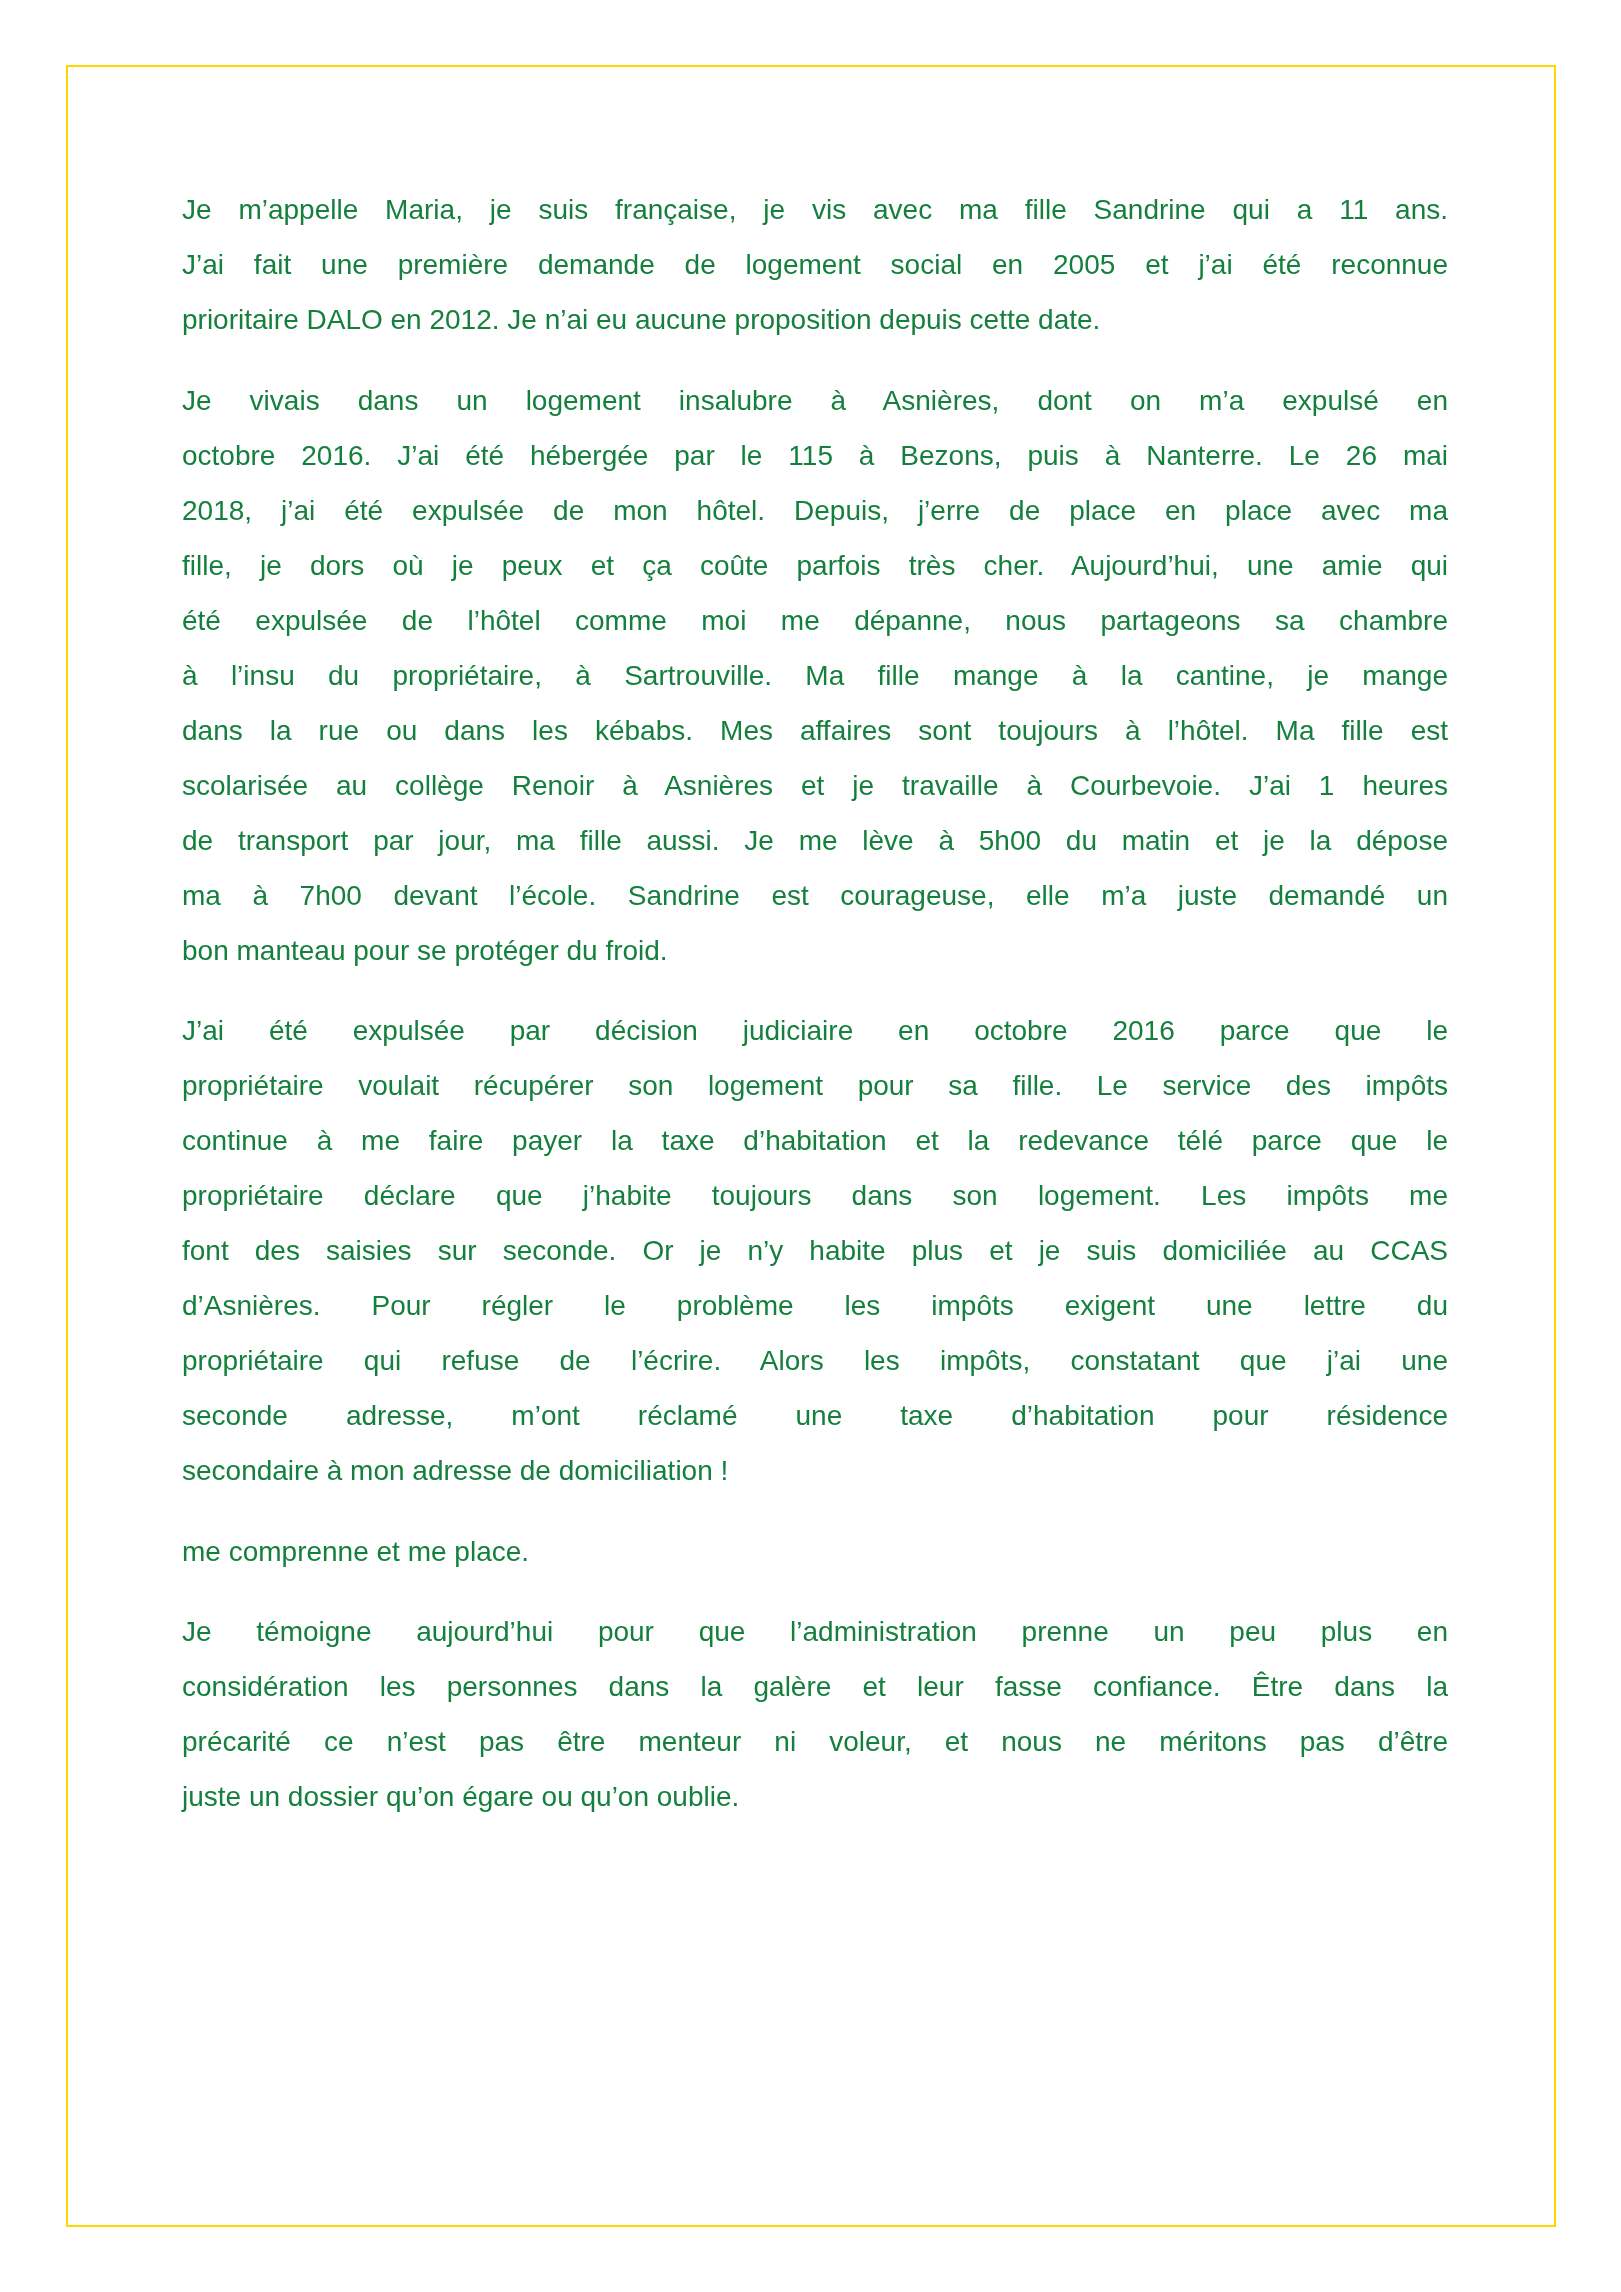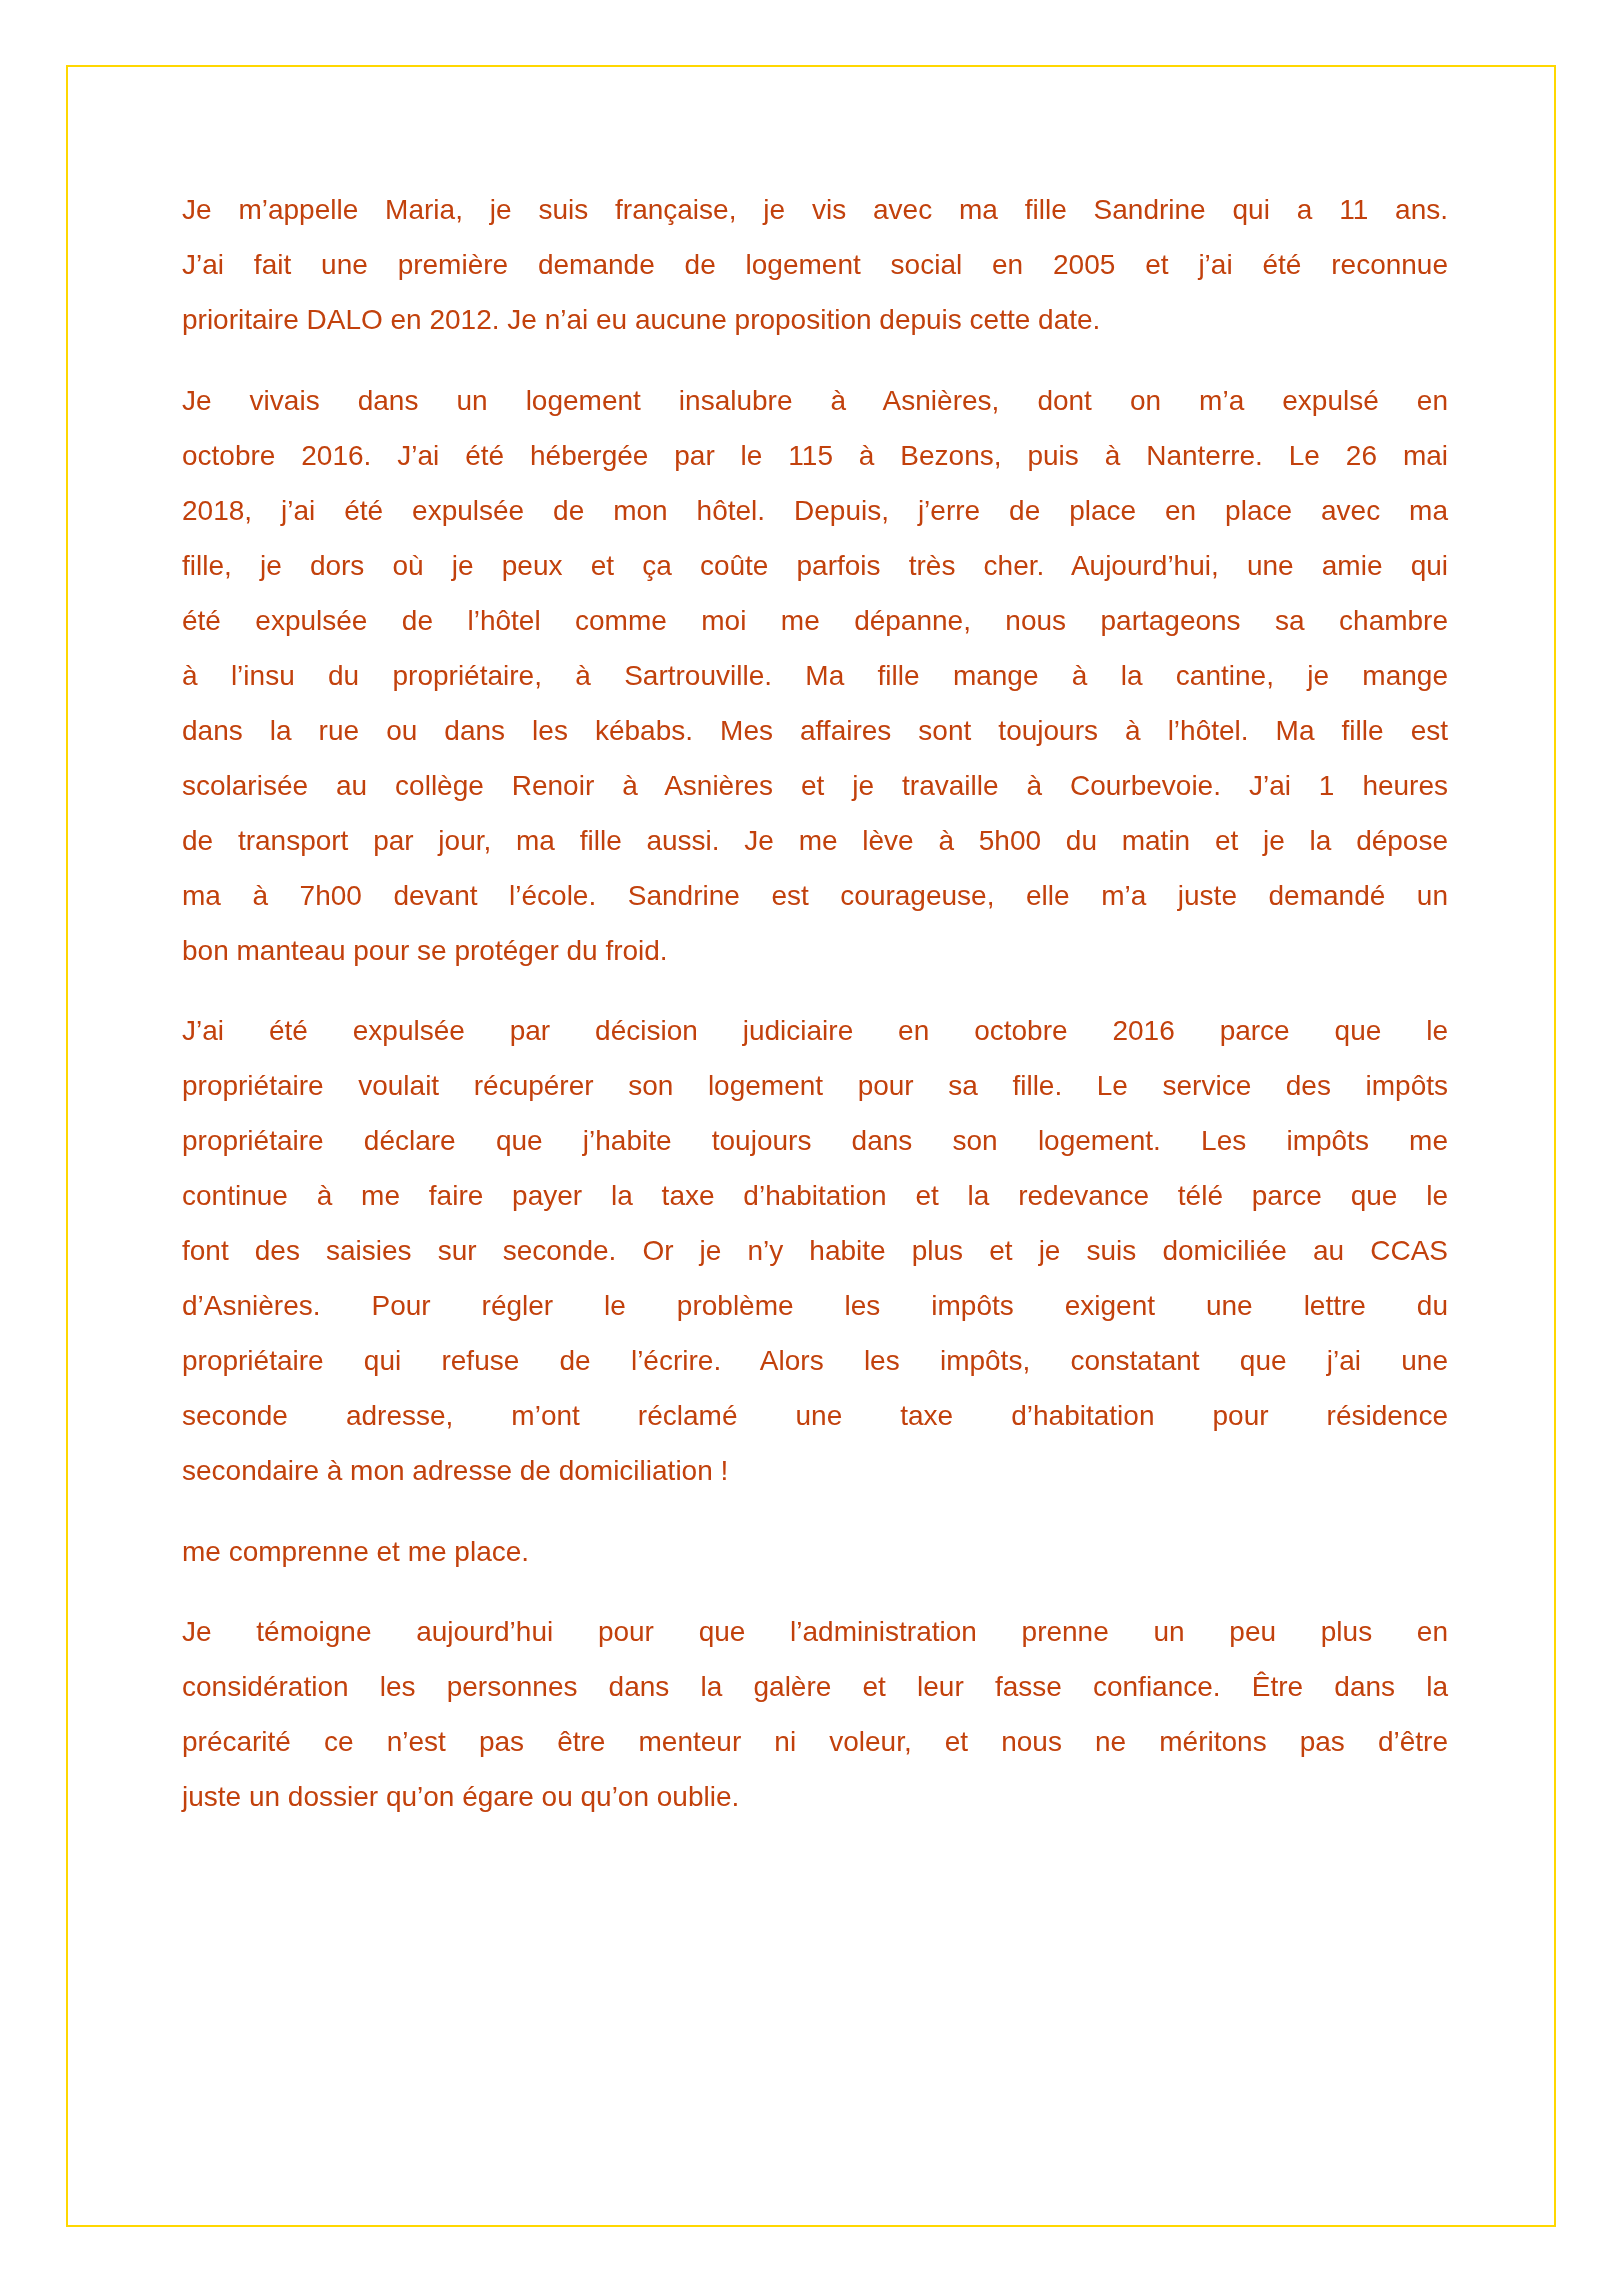--- a/index.html
+++ b/index.html
@@ -42,21 +42,21 @@
   }
   .line.last {
     text-align-last: left;
   }
 </style>
 </head>
 <body>
 
 <div class="page">
   <div class="border-frame" style="border-color: rgb(255, 215, 0);"></div>
-  <div class="text-block" id="text-block" style="color: #c2410c;">
+  <div class="text-block" id="text-block" style="color: #15803d;">
       <div class="paragraph">
         <div class="line">Je m’appelle Maria, je suis française, je vis avec ma fille Sandrine qui a 11 ans.</div>
         <div class="line">J’ai fait une première demande de logement social en 2005 et j’ai été reconnue</div>
         <div class="line last">prioritaire DALO en 2012. Je n’ai eu aucune proposition depuis cette date.</div>
       </div>
       <div class="paragraph">
         <div class="line">Je vivais dans un logement insalubre à Asnières, dont on m’a expulsé en</div>
         <div class="line">octobre 2016. J’ai été hébergée par le 115 à Bezons, puis à Nanterre. Le 26 mai</div>
         <div class="line">2018, j’ai été expulsée de mon hôtel. Depuis, j’erre de place en place avec ma</div>
         <div class="line">fille, je dors où je peux et ça coûte parfois très cher. Aujourd’hui, une amie qui</div>
@@ -64,22 +64,22 @@
         <div class="line">à l’insu du propriétaire, à Sartrouville. Ma fille mange à la cantine, je mange</div>
         <div class="line">dans la rue ou dans les kébabs. Mes affaires sont toujours à l’hôtel. Ma fille est</div>
         <div class="line">scolarisée au collège Renoir à Asnières et je travaille à Courbevoie. J’ai 1 heures</div>
         <div class="line">de transport par jour, ma fille aussi. Je me lève à 5h00 du matin et je la dépose</div>
         <div class="line">ma à 7h00 devant l’école. Sandrine est courageuse, elle m’a juste demandé un</div>
         <div class="line last">bon manteau pour se protéger du froid.</div>
       </div>
       <div class="paragraph">
         <div class="line">J’ai été expulsée par décision judiciaire en octobre 2016 parce que le</div>
         <div class="line">propriétaire voulait récupérer son logement pour sa fille. Le service des impôts</div>
+        <div class="line">continue à me faire payer la taxe d’habitation et la redevance télé parce que le</div>
         <div class="line">propriétaire déclare que j’habite toujours dans son logement. Les impôts me</div>
-        <div class="line">continue à me faire payer la taxe d’habitation et la redevance télé parce que le</div>
         <div class="line">font des saisies sur seconde. Or je n’y habite plus et je suis domiciliée au CCAS</div>
         <div class="line">d’Asnières. Pour régler le problème les impôts exigent une lettre du</div>
         <div class="line">propriétaire qui refuse de l’écrire. Alors les impôts, constatant que j’ai une</div>
         <div class="line">seconde adresse, m’ont réclamé une taxe d’habitation pour résidence</div>
         <div class="line last">secondaire à mon adresse de domiciliation !</div>
       </div>
       <div class="paragraph">
         <div class="line last">me comprenne et me place.</div>
       </div>
       <div class="paragraph">

